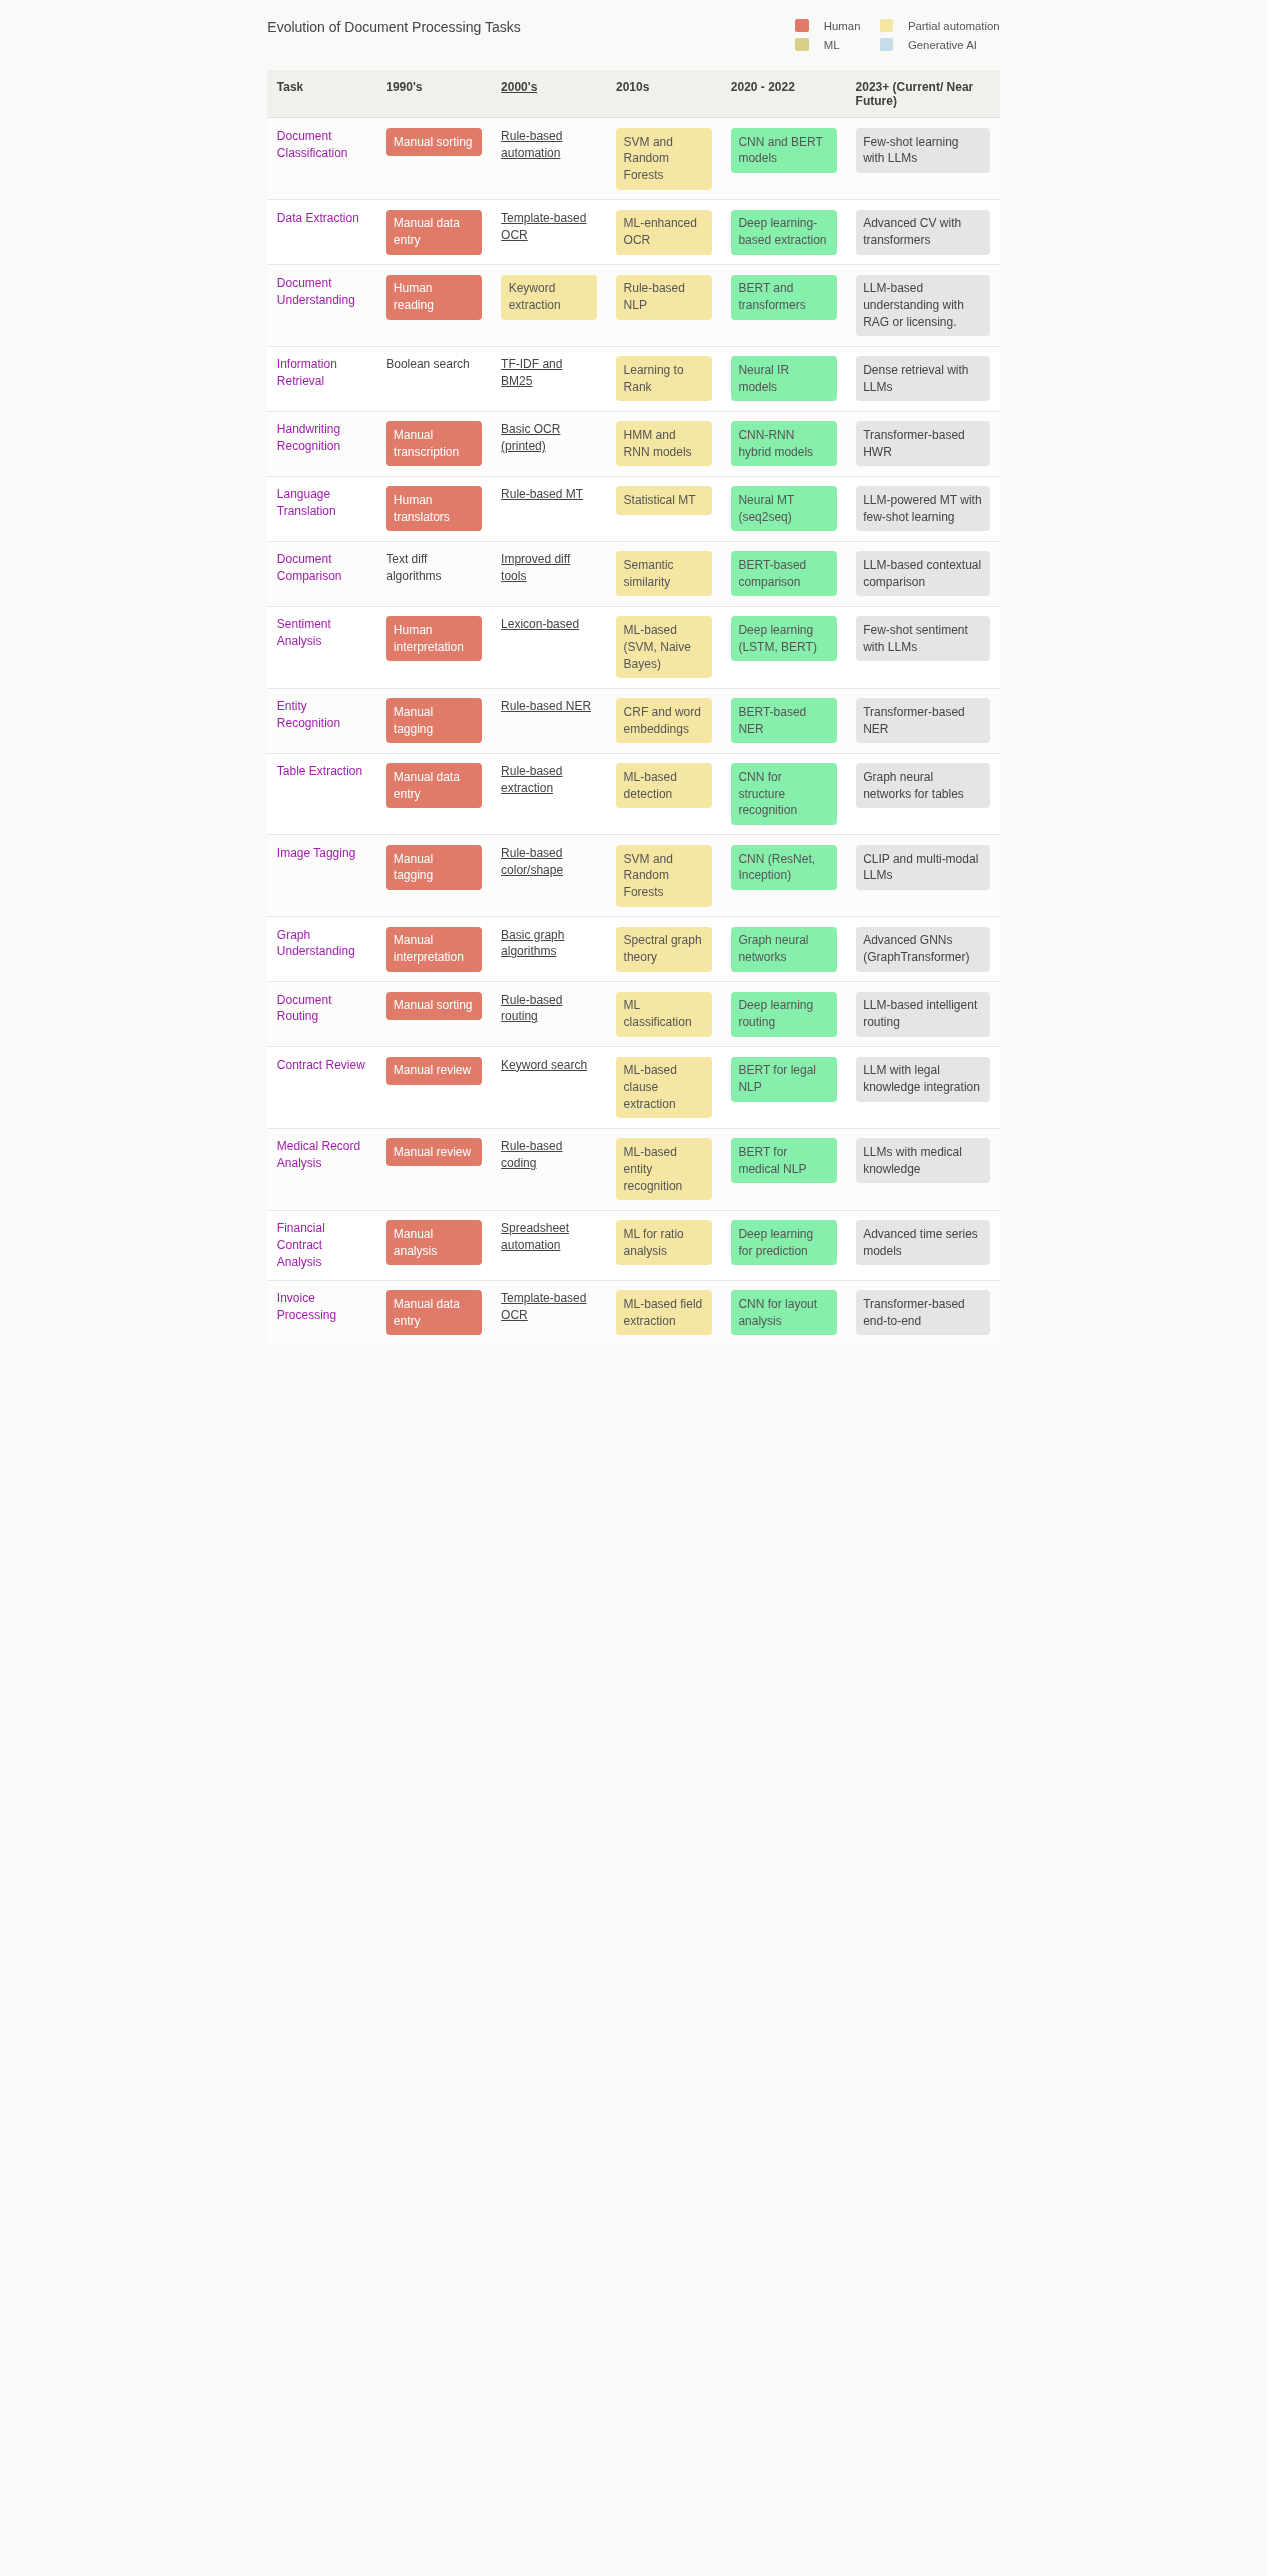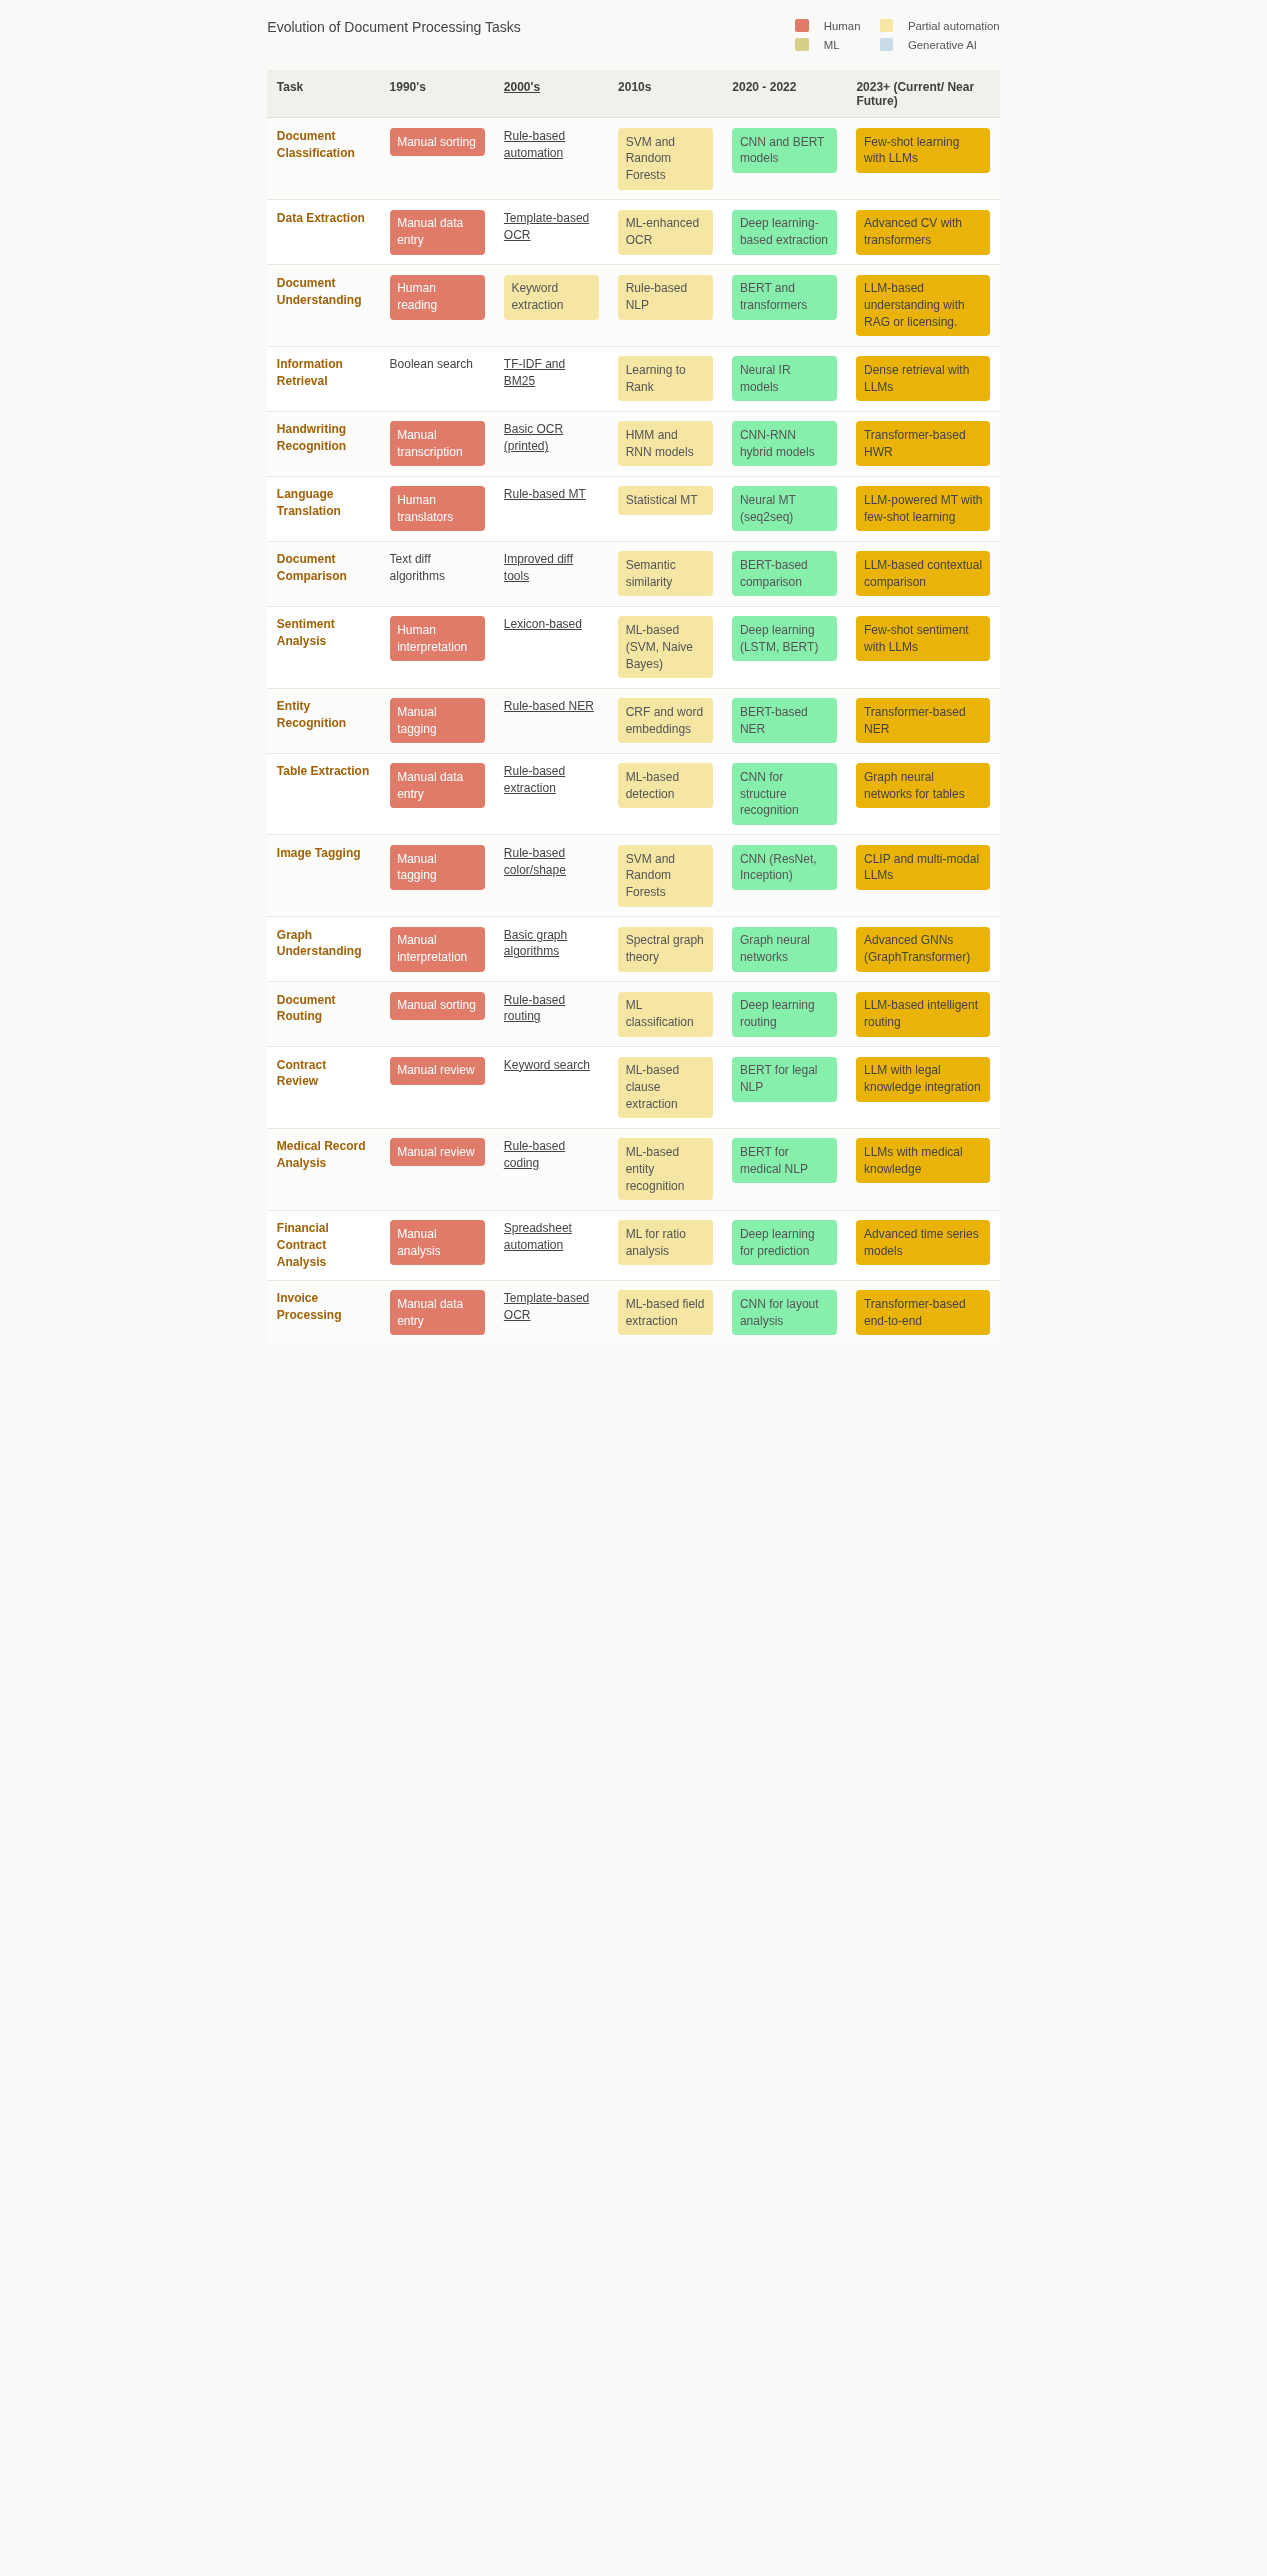--- a/index.html
+++ b/index.html
@@ -67,22 +67,22 @@
       color: #333;
       border-bottom: 1px solid #e8e8e4;
       vertical-align: top;
       line-height: 1.4;
     }
     tr:last-child td {
       border-bottom: none;
     }
     .task-col {
       width: 95px;
-      font-weight: 700;
-      color: #a16207;
+      font-weight: 400;
+      color: #a21caf;
     }
     .cell-human {
       background-color: #e07b6a;
       color: #fff;
       border-radius: 4px;
       padding: 5.7px 7.6px;
       font-weight: 500;
       display: inline-block;
       width: 100%;
     }
@@ -96,21 +96,21 @@
     }
     .cell-ml {
       background-color: #86efac;
       color: #555;
       border-radius: 4px;
       padding: 5.7px 7.6px;
       display: inline-block;
       width: 100%;
     }
     .cell-genai {
-      background-color: #eab308;
+      background-color: #e5e5e5;
       color: #444;
       border-radius: 3.8px;
       padding: 5.7px 7.6px;
       display: inline-block;
       width: 100%;
     }
     .cell-neutral {
       color: #444;
     }
     tbody tr:nth-child(odd) {

